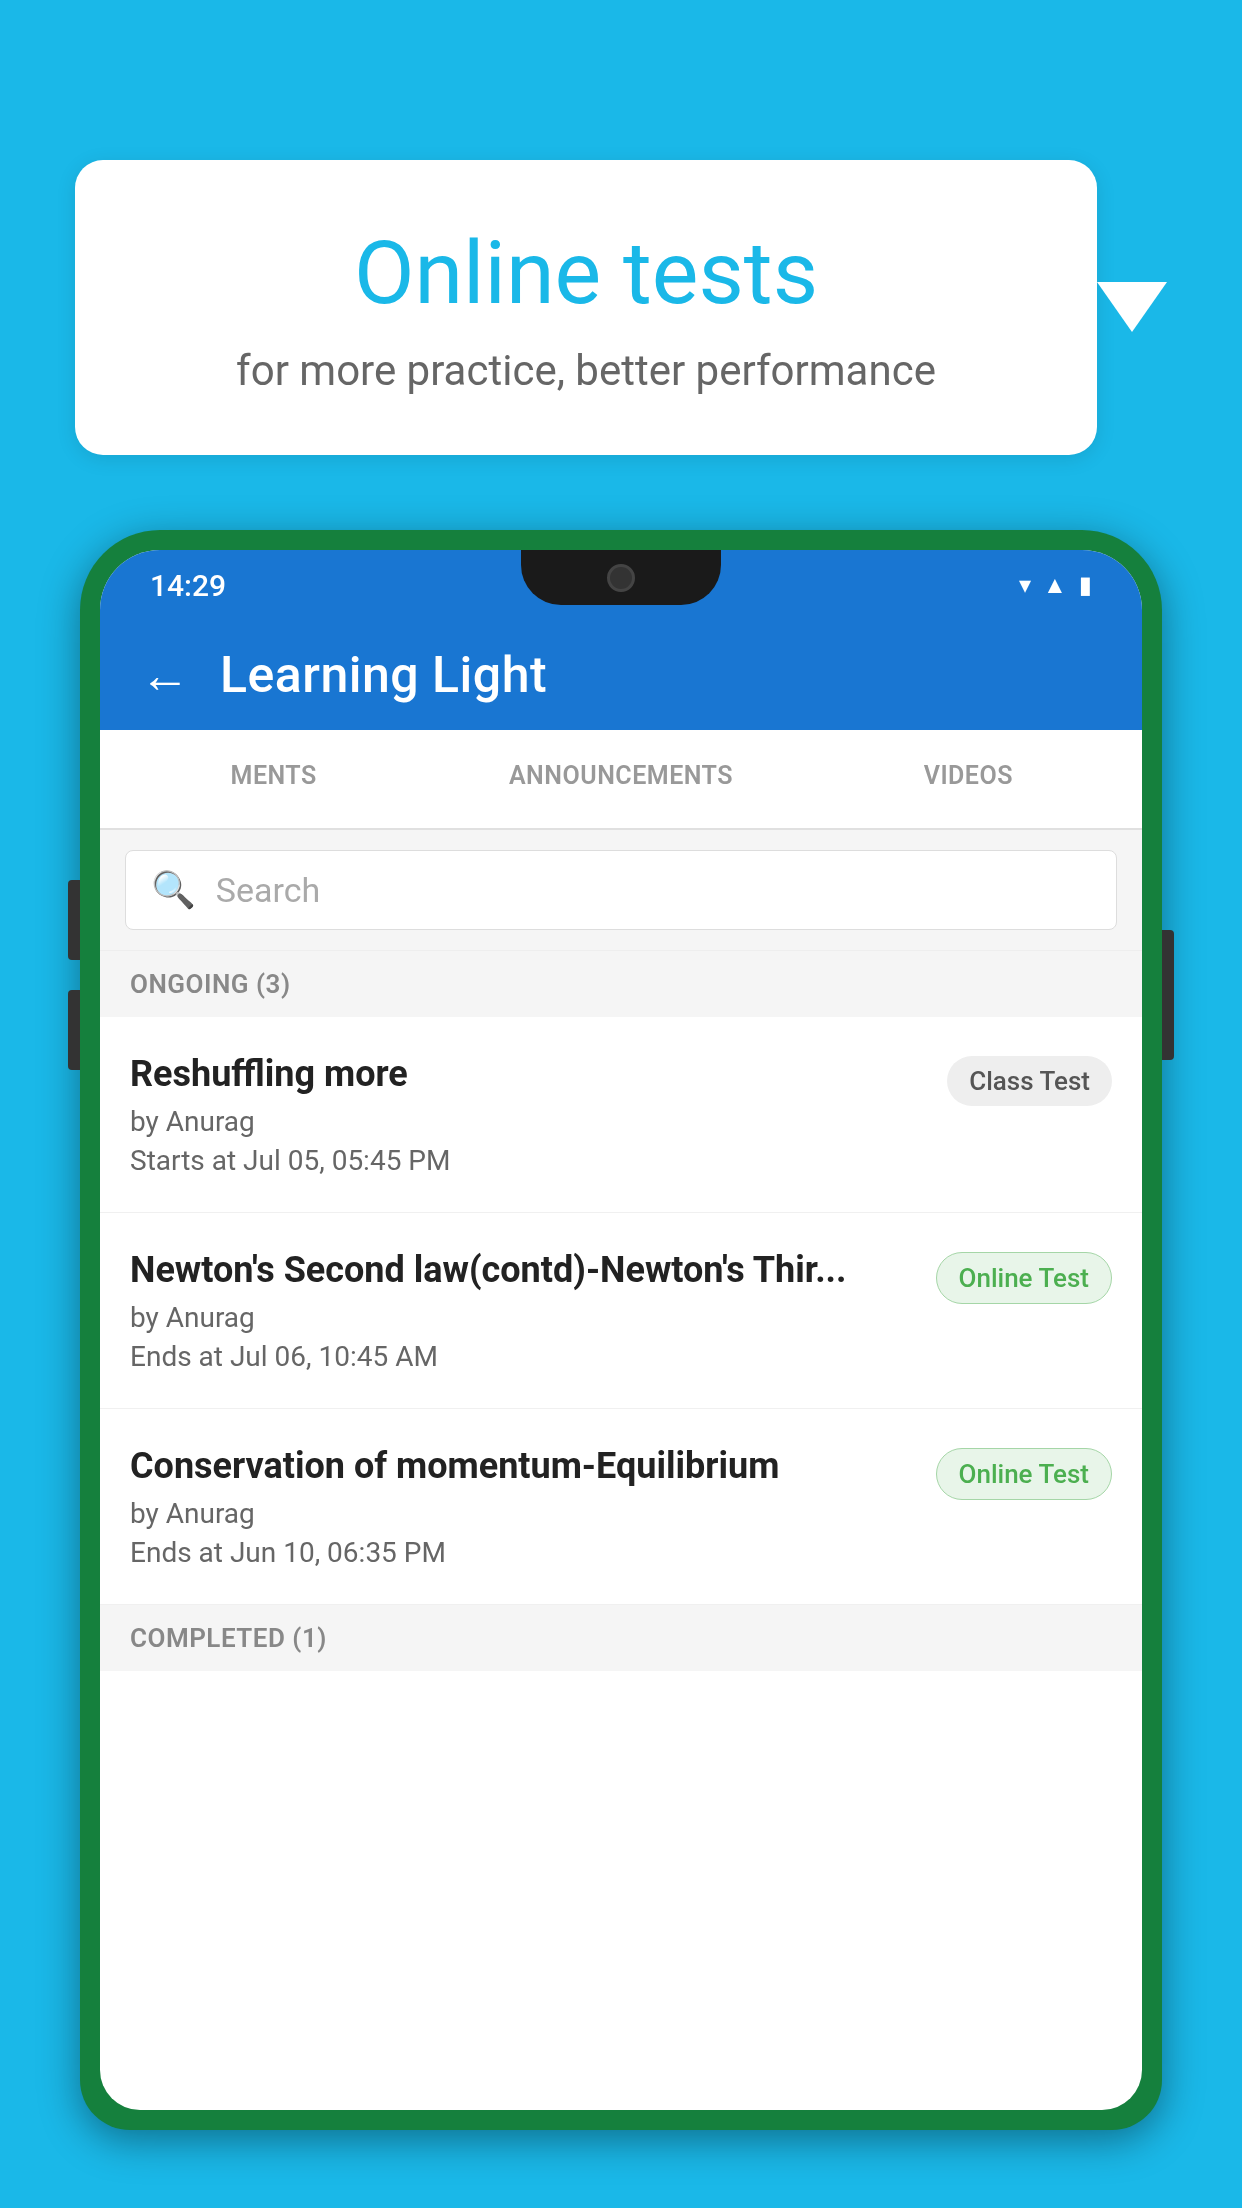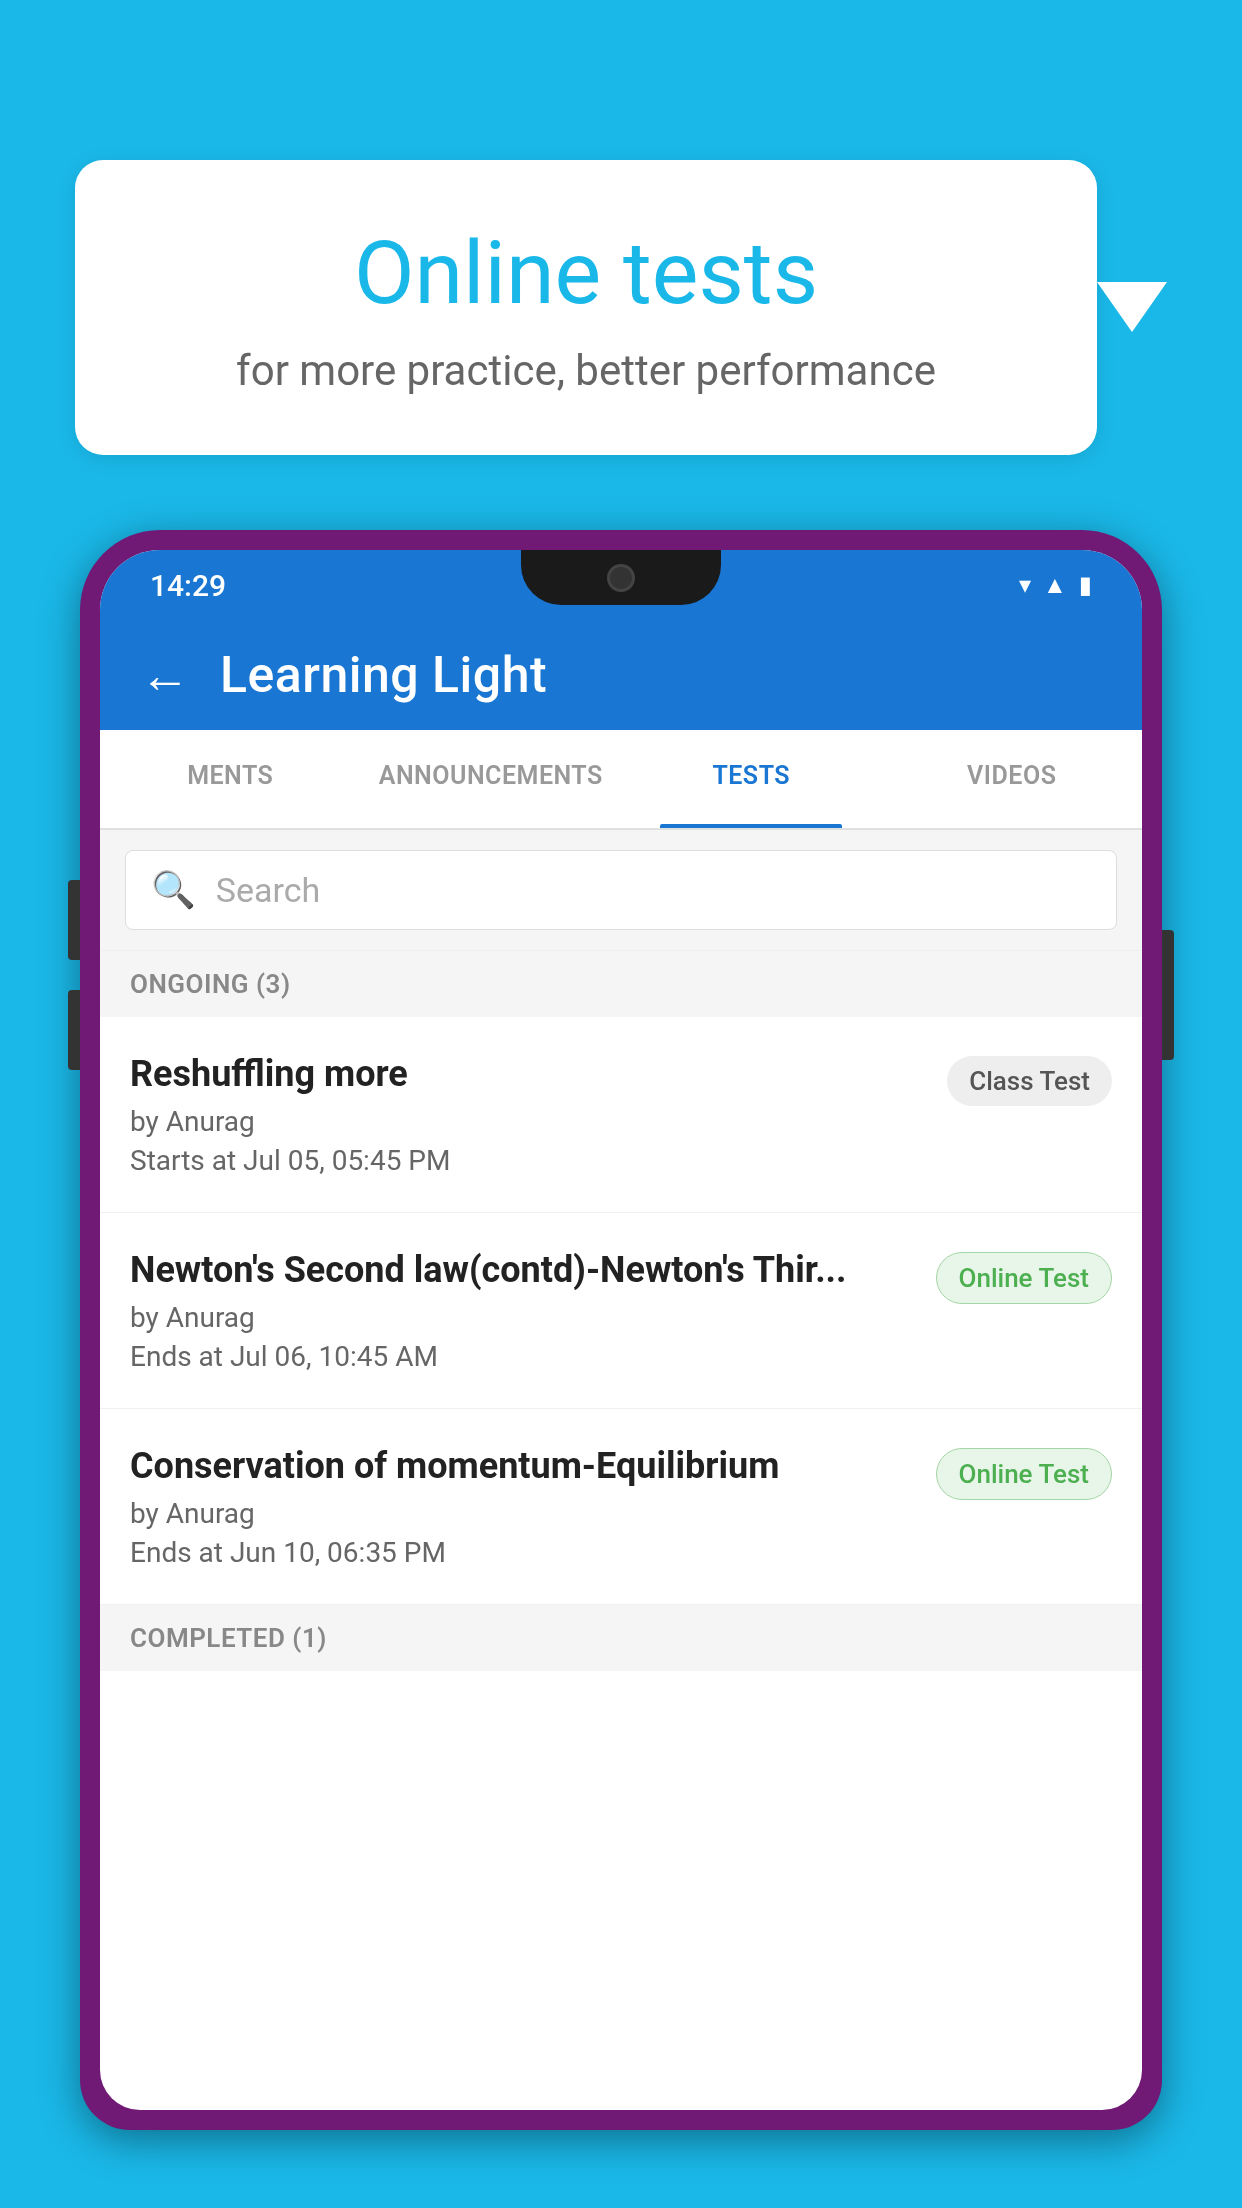--- a/index.html
+++ b/index.html
@@ -60,21 +60,21 @@
     
     .phone-container {
       position: absolute;
       top: 530px;
       left: 80px;
       right: 80px;
       bottom: 0;
     }
 
     .phone-frame {
-      background: #701a75;
+      background: #15803d;
       border-radius: 80px 80px 50px 50px;
       padding: 20px;
       width: 100%;
       height: 1600px;
       position: relative;
       box-shadow: 0 10px 40px rgba(0,0,0,0.4);
     }
 
     
     .phone-screen {
@@ -369,23 +369,20 @@
         <span class="app-bar-title">Learning Light</span>
       </div>
 
       <div class="tabs-container">
         <div class="tab">
           <span>MENTS</span>
         </div>
         <div class="tab">
           <span>ANNOUNCEMENTS</span>
         </div>
-        <div class="tab active">
-          <span>TESTS</span>
-        </div>
         <div class="tab">
           <span>VIDEOS</span>
         </div>
       </div>
 
       <div class="search-container">
         <div class="search-input-wrapper">
           <span class="search-icon-el">🔍</span>
           <span class="search-placeholder">Search</span>
         </div>

